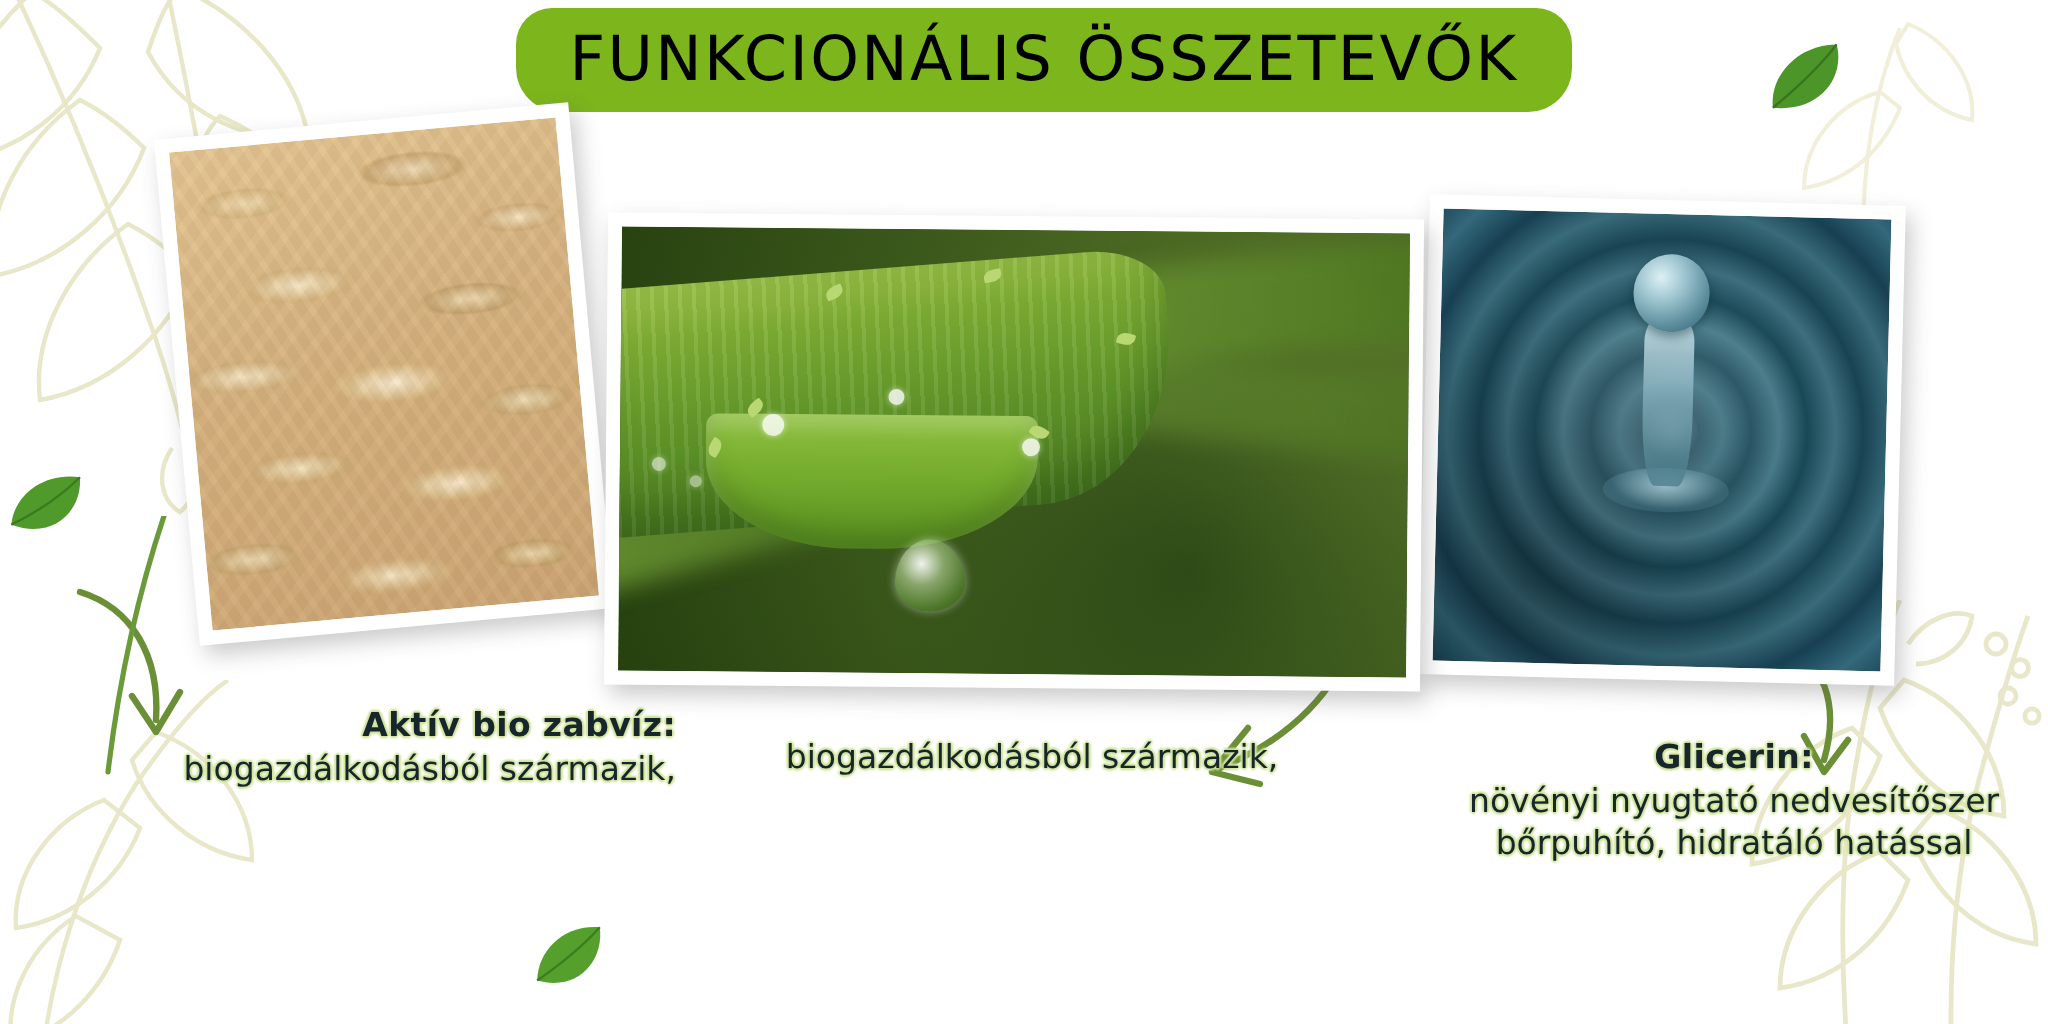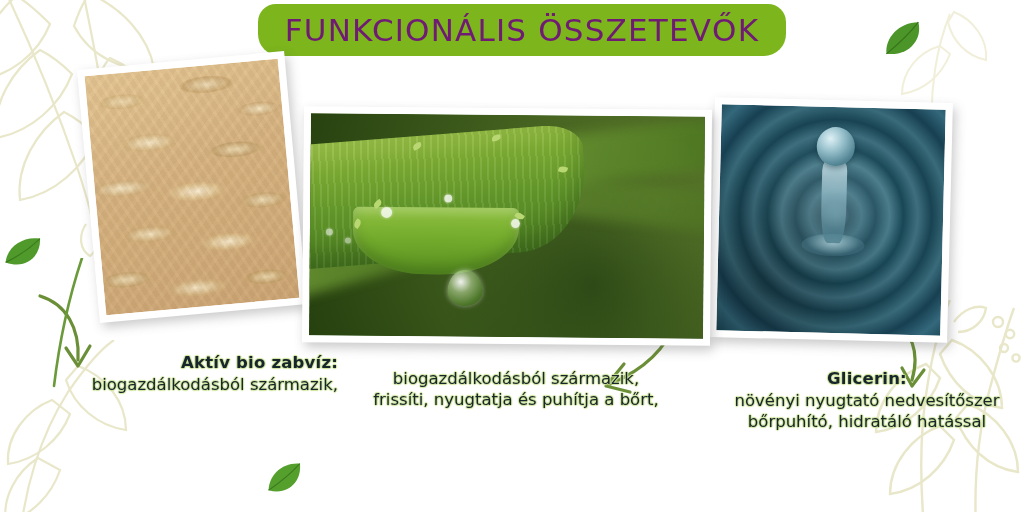--- a/index.html
+++ b/index.html
@@ -37,21 +37,21 @@
     top: 4px;
     width: 528px;
     height: 52px;
     background: #7cb51c;
     border-radius: 18px 18px 22px 22px;
     display: flex;
     align-items: center;
     justify-content: center;
   }
   #title-banner .title-text {
-    color: #701a75;
+    color: #000000;
     font-family: "DejaVu Sans", sans-serif;
     font-size: 31px;
     font-weight: 400;
     letter-spacing: 1.2px;
     white-space: nowrap;
     line-height: 1;
   }
 
   
   .photo-frame {
@@ -398,21 +398,20 @@
   <div class="caption" id="caption-oat">
     <span class="ct-title">Aktív bio zabvíz:</span>
     <span class="ct-body">
       <span>biogazdálkodásból származik,</span>
     </span>
   </div>
 
   <div class="caption" id="caption-aloe">
     <span class="ct-body">
       <span>biogazdálkodásból származik,</span>
-      <span>frissíti, nyugtatja és puhítja a bőrt,</span>
     </span>
   </div>
 
   <div class="caption" id="caption-water">
     <span class="ct-title">Glicerin:</span>
     <span class="ct-body">
       <span>növényi nyugtató nedvesítőszer</span>
       <span>bőrpuhító, hidratáló hatással</span>
     </span>
   </div>

